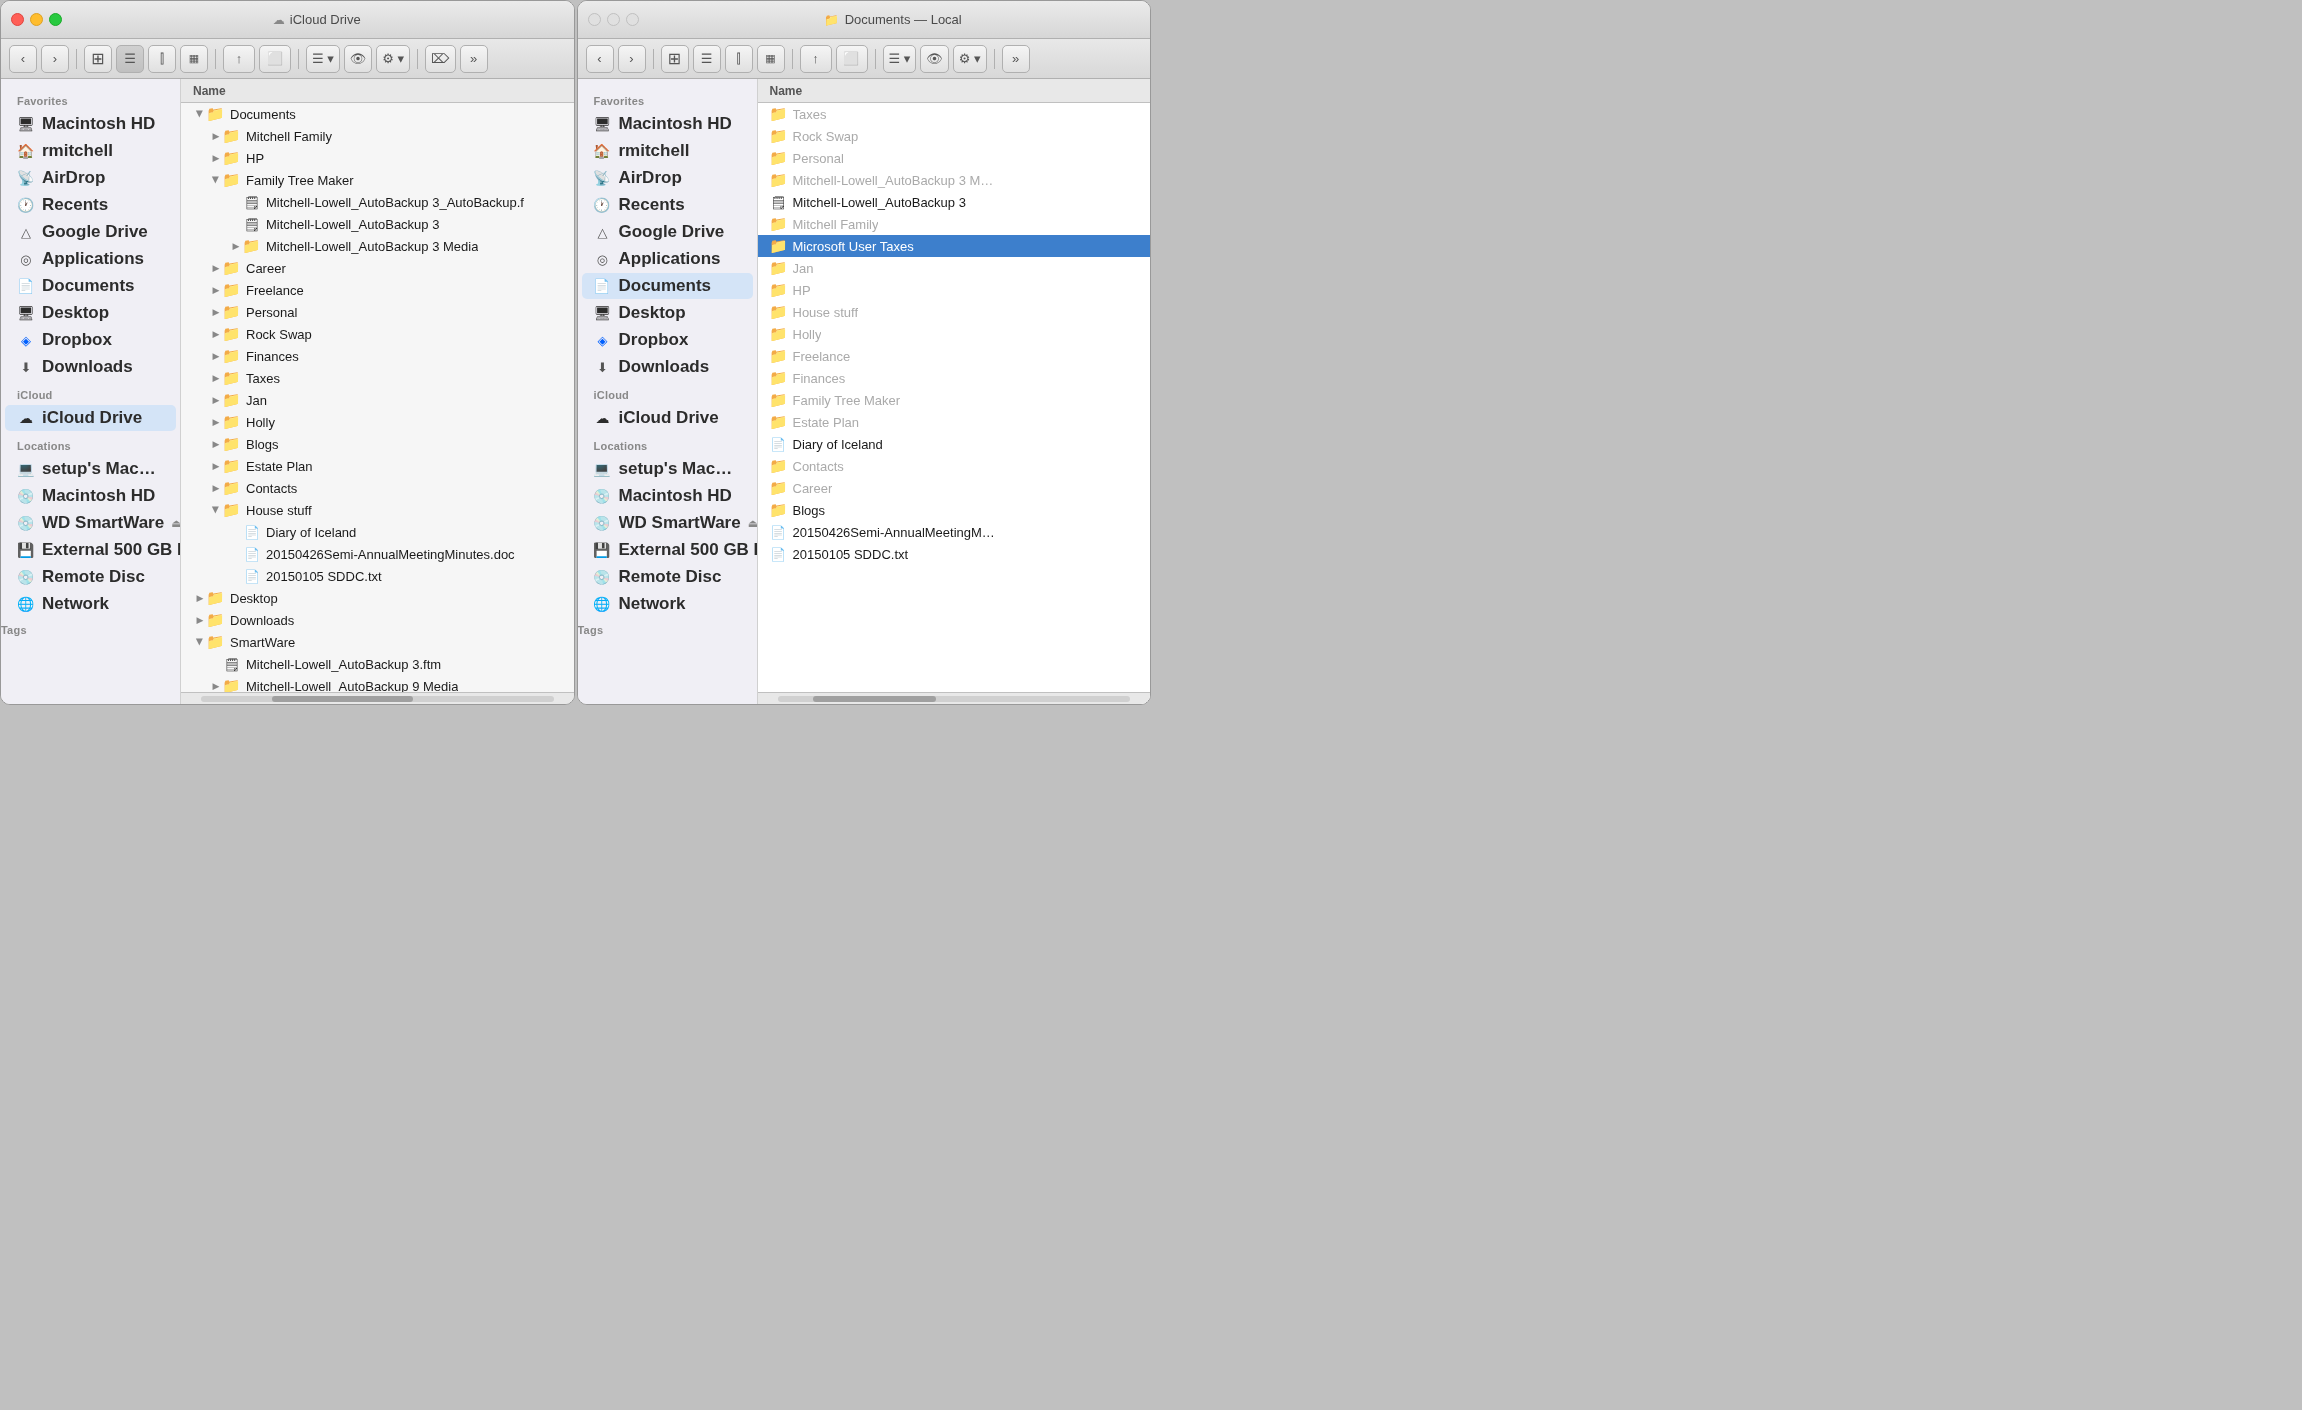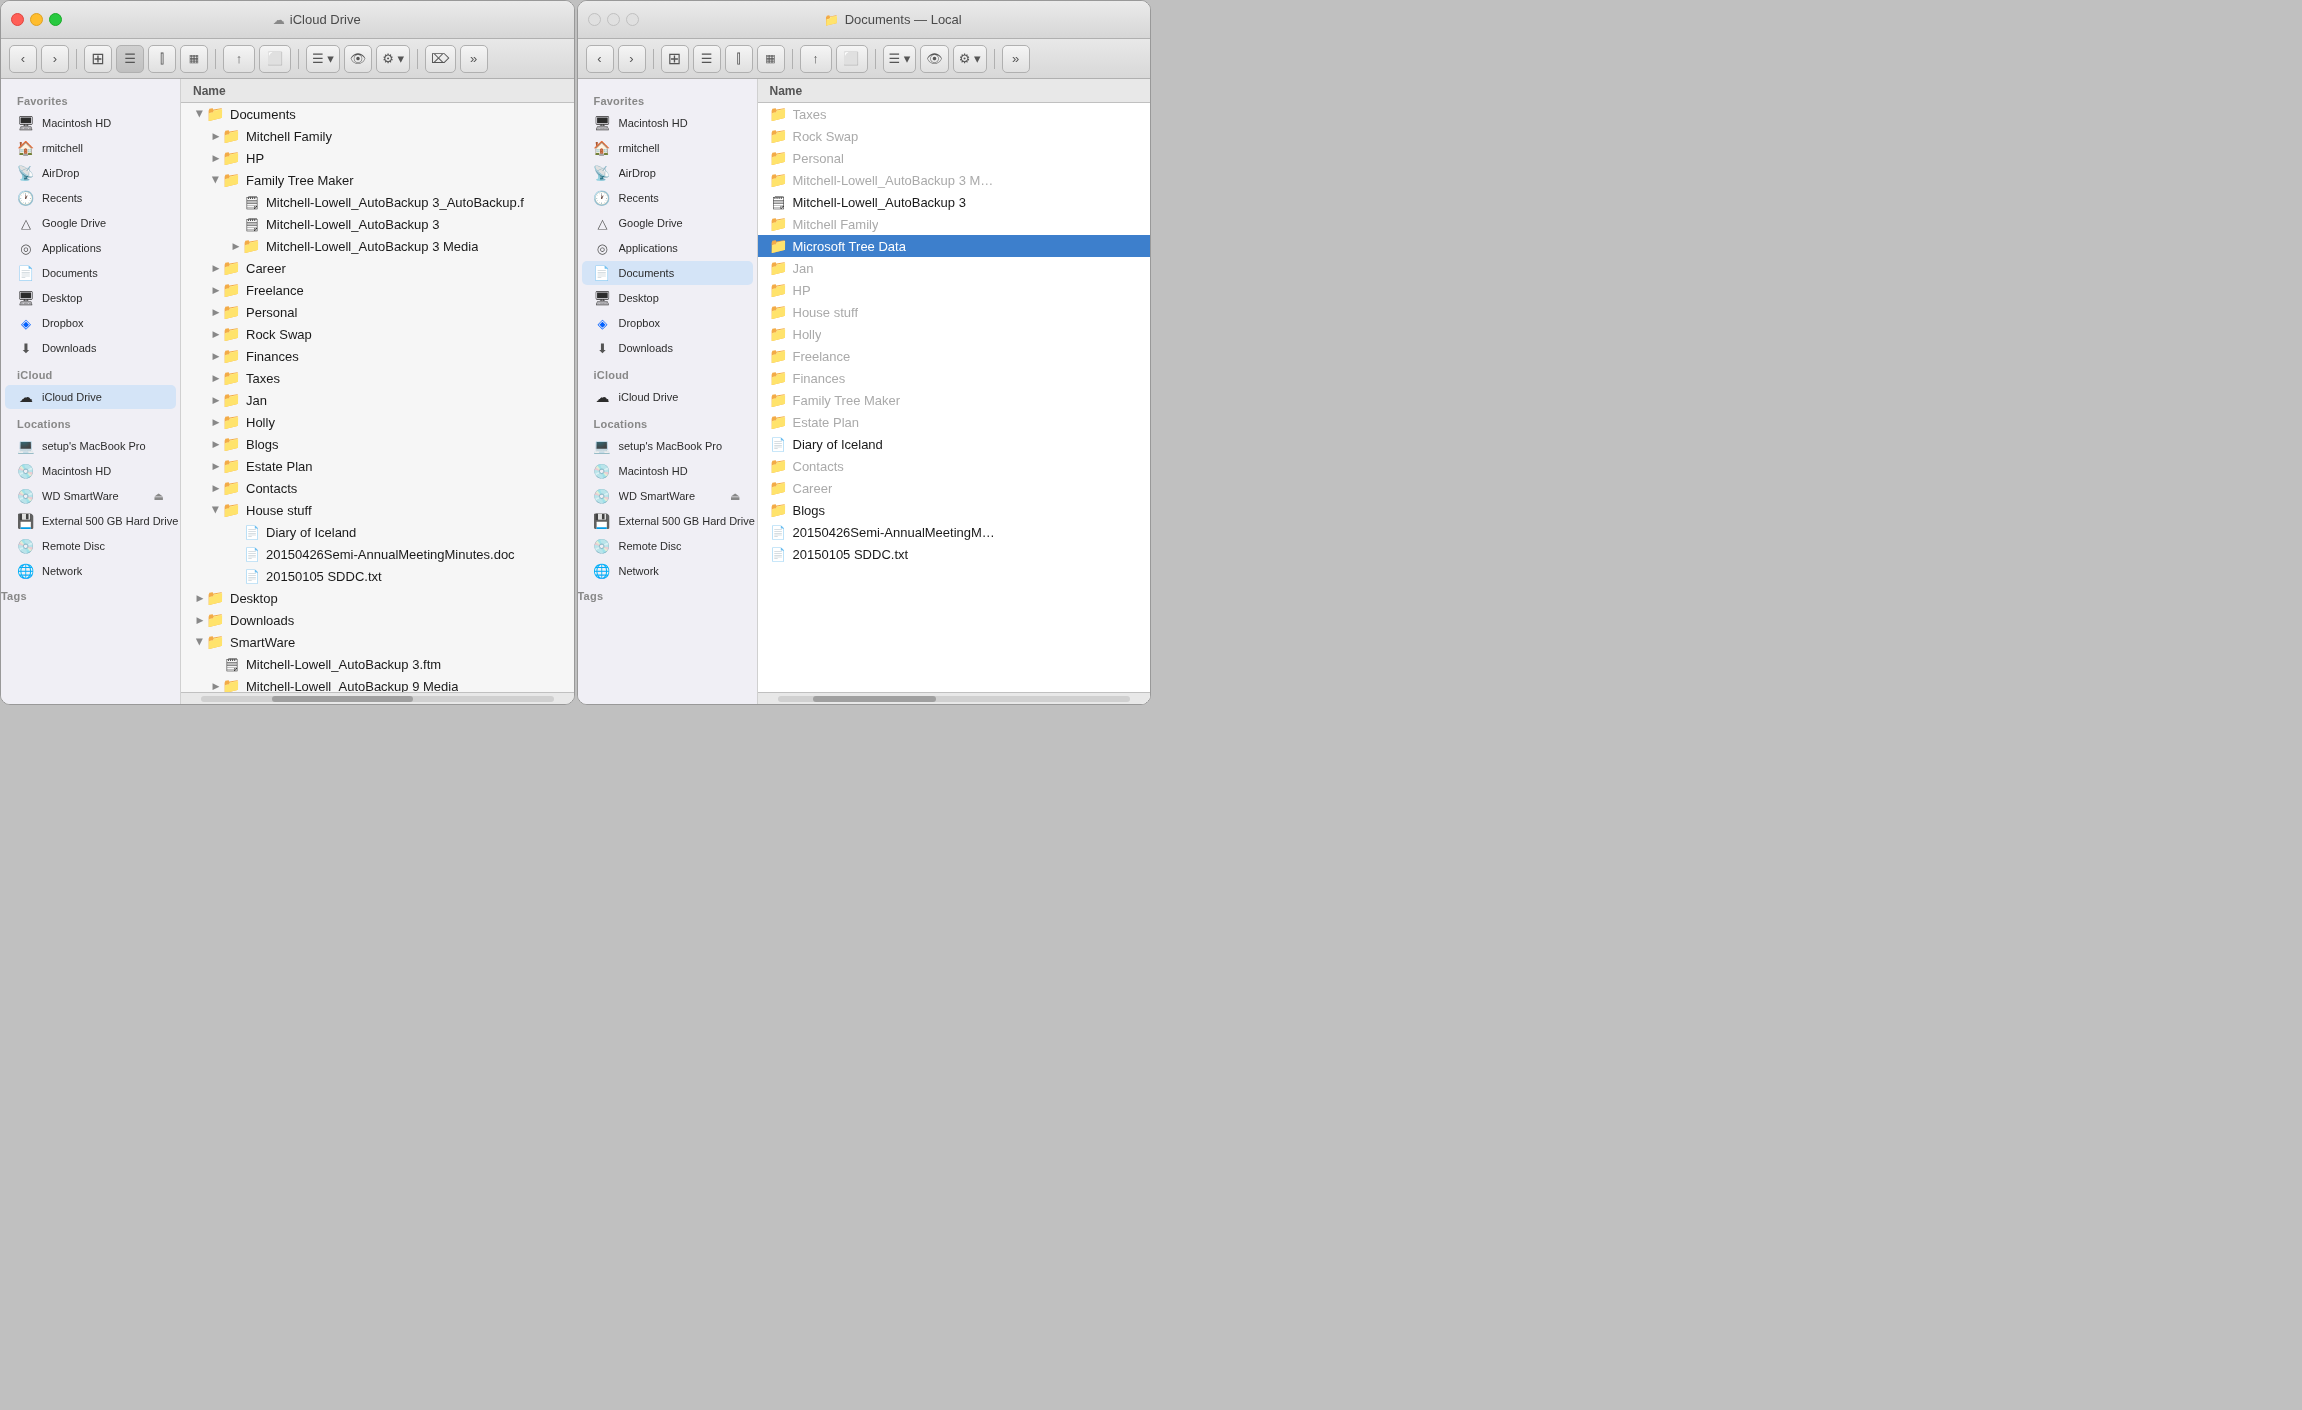--- a/index.html
+++ b/index.html
@@ -149,24 +149,25 @@
       width: 18px;
       height: 18px;
       display: flex;
       align-items: center;
       justify-content: center;
       font-size: 14px;
       flex-shrink: 0;
     }
 
     .sidebar-label {
-      font-size: 11px;
+      font-size: 17px;
       white-space: nowrap;
       overflow: hidden;
       text-overflow: ellipsis;
+      font-weight: bold;
     }
 
     
     .file-panel {
       flex: 1;
       display: flex;
       flex-direction: column;
       overflow: hidden;
     }
 
@@ -745,21 +746,21 @@
         <div class="right-file-item">
           <span class="file-icon" style="font-size:13px;">🗒</span>
           <span class="file-name">Mitchell-Lowell_AutoBackup 3</span>
         </div>
         <div class="right-file-item dimmed">
           <span class="file-icon folder-gray">📁</span>
           <span class="file-name">Mitchell Family</span>
         </div>
         <div class="right-file-item highlighted">
           <span class="file-icon" style="font-size:15px;">📁</span>
-          <span class="file-name">Microsoft Tree Data</span>
+          <span class="file-name">Microsoft User Taxes</span>
         </div>
         <div class="right-file-item dimmed">
           <span class="file-icon folder-gray">📁</span>
           <span class="file-name">Jan</span>
         </div>
         <div class="right-file-item dimmed">
           <span class="file-icon folder-gray">📁</span>
           <span class="file-name">HP</span>
         </div>
         <div class="right-file-item dimmed">

